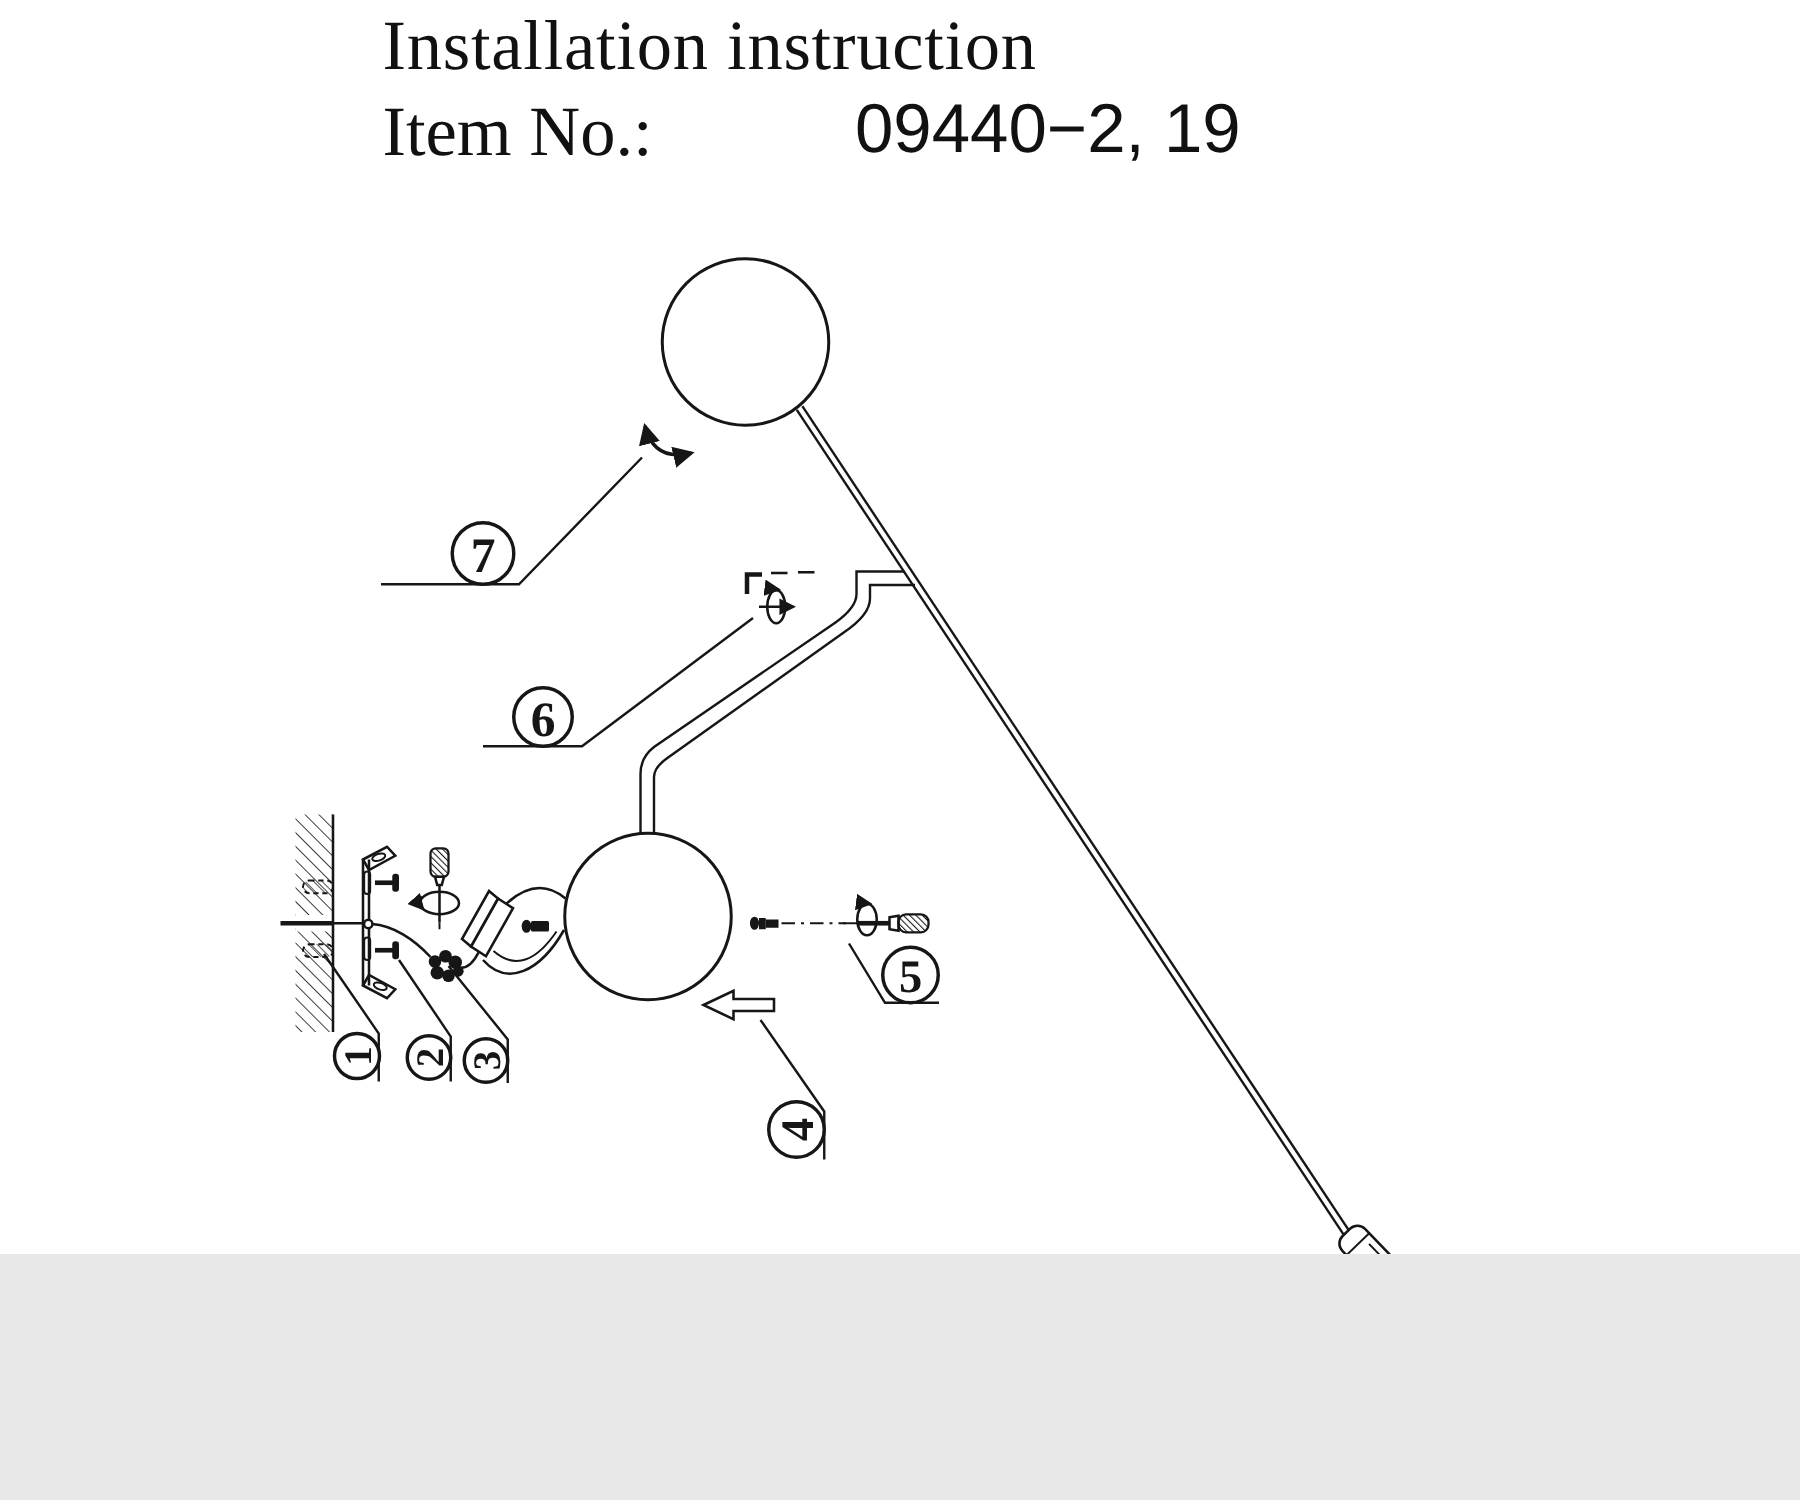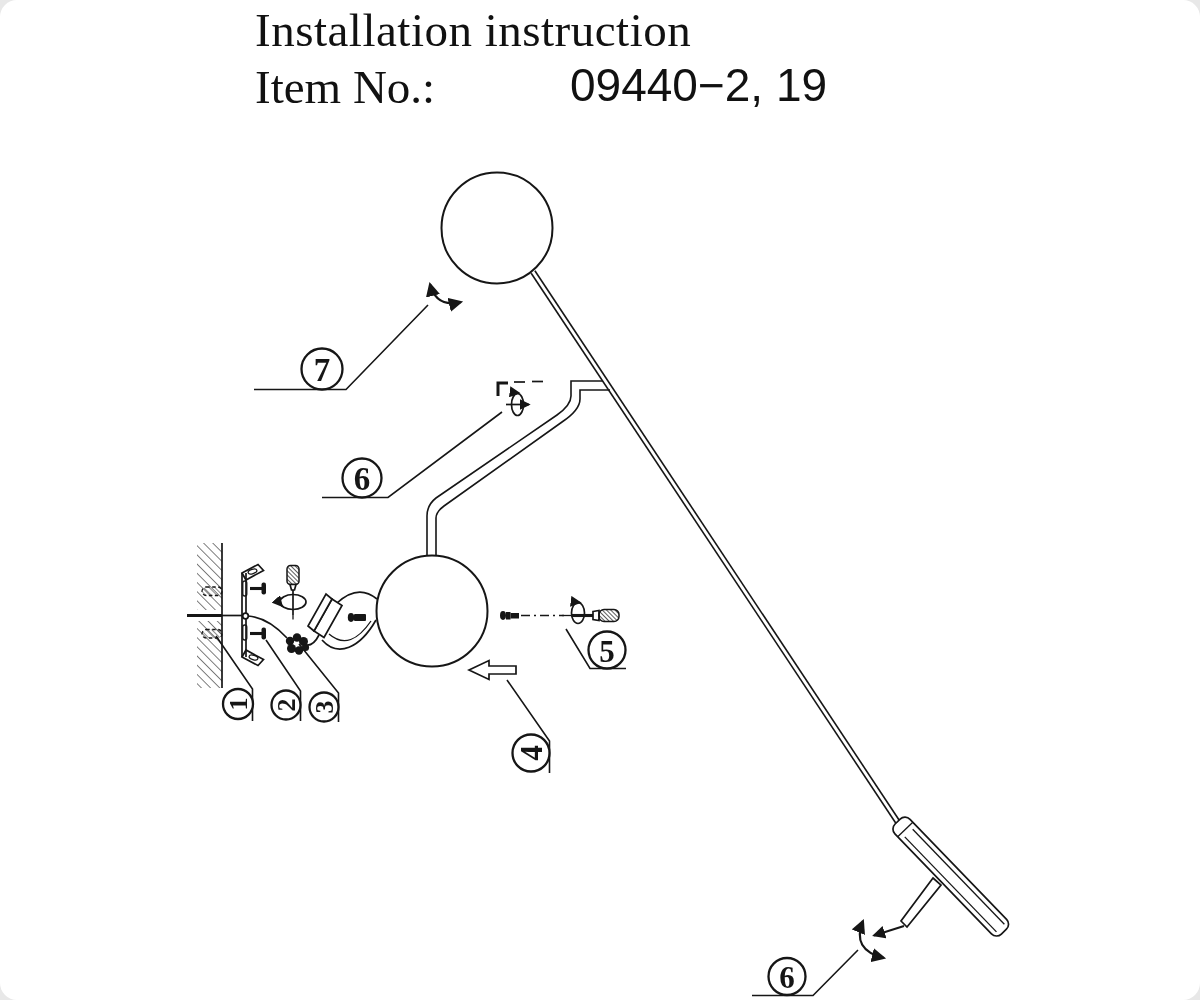--- a/index.html
+++ b/index.html
@@ -1,17 +1,17 @@
 <!DOCTYPE html>
 <html><head>
 <meta charset="utf-8">
 <style>
   html,body{margin:0;padding:0;background:#e8e8e8;}
-  .sheet{position:relative;width:1200px;height:1000px;background:#ffffff;overflow:hidden;
-         font-family:"Liberation Serif", serif;border-radius:17px;}
+  .sheet{position:relative;width:1200px;height:836px;background:#ffffff;overflow:hidden;
+         font-family:"Liberation Serif", serif;}
   svg{position:absolute;inset:0;}
   
   .ln  {fill:none;stroke:#161616;stroke-width:1.7;}
   .thin{fill:none;stroke:#161616;stroke-width:1.3;}
   .rod {fill:none;stroke:#161616;stroke-width:1.6;}
   .bold{fill:none;stroke:#161616;stroke-width:3.1;}
   .wfill{fill:#ffffff;stroke:#161616;stroke-width:1.7;}
   .blk {fill:#161616;stroke:none;}
   .callout-circle{fill:#ffffff;stroke:#161616;stroke-width:2.3;}
   .leader{fill:none;stroke:#161616;stroke-width:1.6;}

